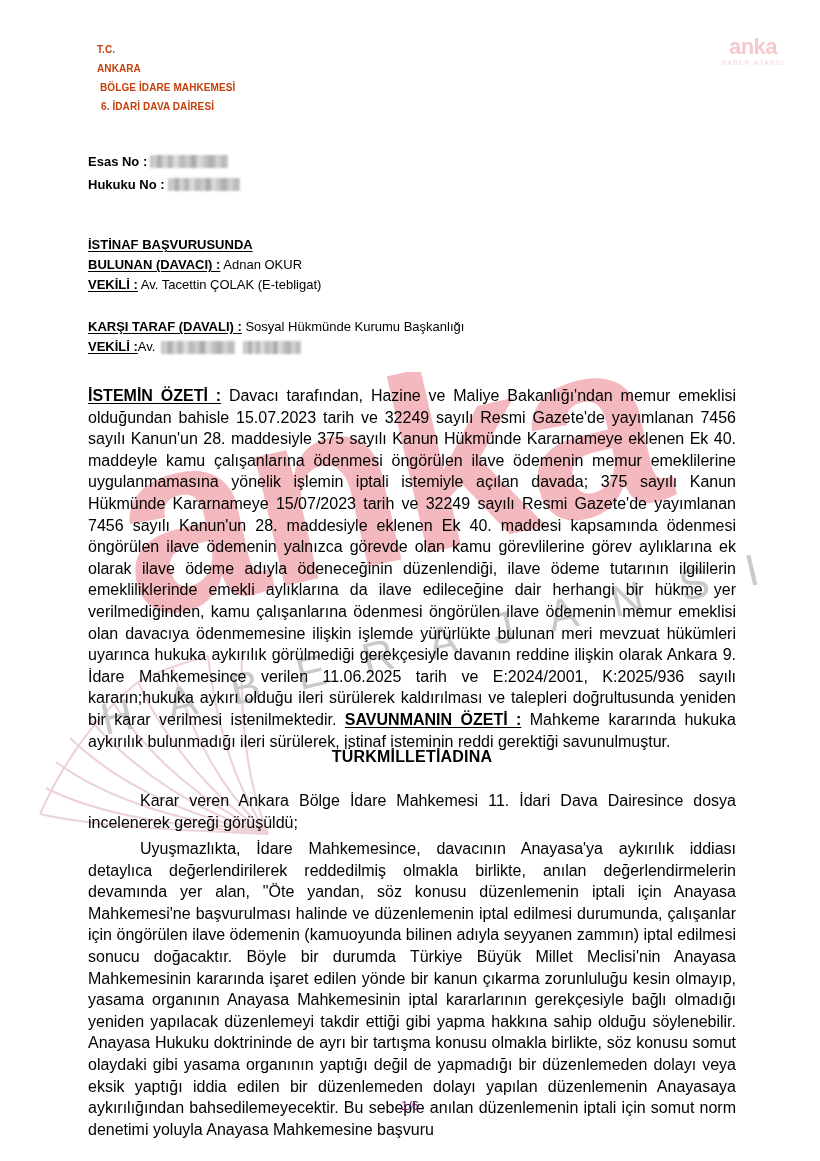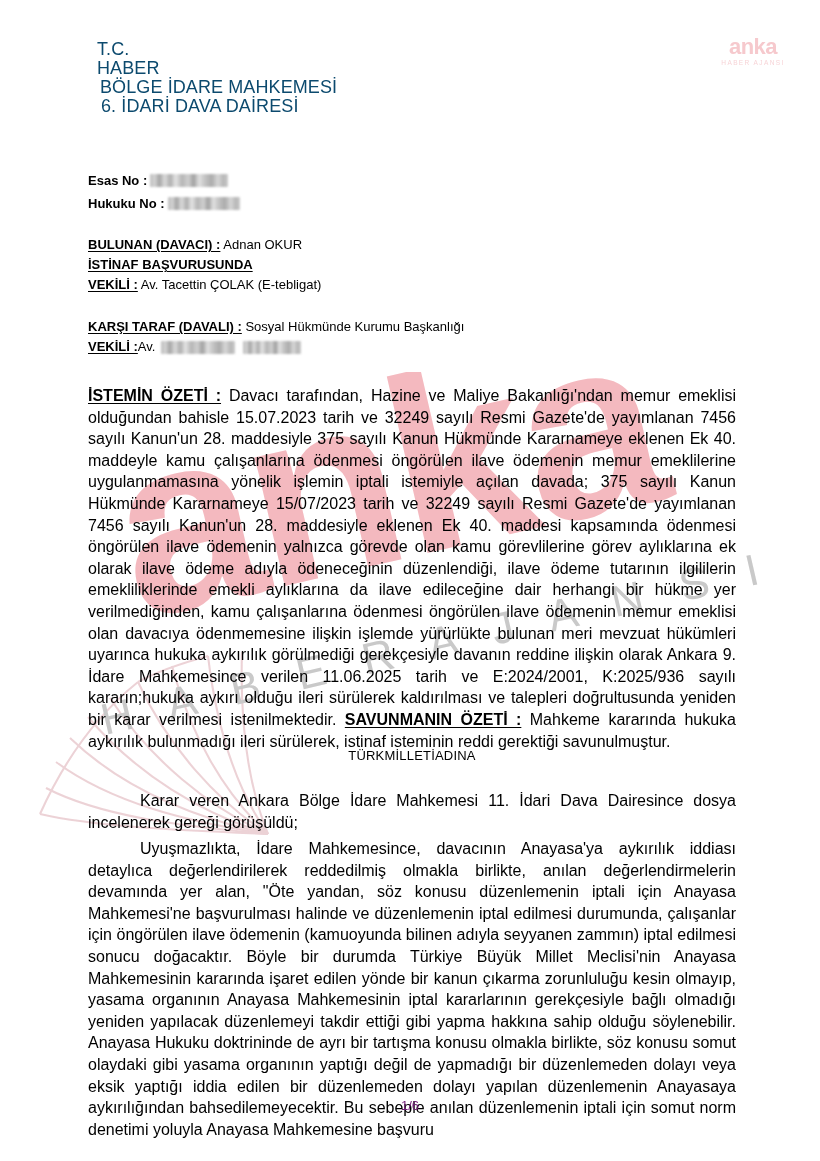--- a/index.html
+++ b/index.html
@@ -78,36 +78,36 @@
   
   #content {
     position: relative;
     z-index: 2;
     padding: 0;
   }
   .doc-head {
     position: absolute;
     left: 88px;
     top: 40px;
-    font-size: 18px;
-    font-weight: normal;
-    color: #0c4a6e;
+    font-size: 10px;
+    font-weight: bold;
+    color: #c2410c;
     line-height: 19px;
     letter-spacing: .1px;
   }
   .doc-head div { white-space: nowrap; }
   .head-l1 { padding-left: 9px; }
   .head-l2 { padding-left: 9px; }
   .head-l3 { padding-left: 12px; }
   .head-l4 { padding-left: 13px; }
 
   .case-numbers {
     position: absolute;
     left: 88px;
-    top: 169px;
+    top: 150px;
     font-size: 13px;
     line-height: 23px;
   }
   .case-row {
     display: flex;
     align-items: center;
     white-space: nowrap;
   }
   .case-label {
     font-weight: bold;
@@ -159,22 +159,22 @@
     color: #111;
     color: #000;
   }
   #para-istem  { top: 385px; }
   #para-turk {
     position: absolute;
     left: 88px;
     width: 648px;
     top: 748px;
     text-align: center;
-    font-size: 13px;
-    font-weight: normal;
+    font-size: 16px;
+    font-weight: bold;
     letter-spacing: .2px;
   }
   #para-karar  { top: 790px; }
   #para-uyus   { top: 838px; }
 
   .indent { display: inline-block; width: 52px; }
 
   .page-number {
     position: absolute;
     left: 0;
@@ -221,42 +221,42 @@
 
   <div id="corner-logo">
     <span class="logo-word">anka</span>
     <span class="logo-sub">HABER AJANSI</span>
   </div>
 
   <div id="content">
 
     <div class="doc-head">
       <div class="head-l1">T.C.</div>
-      <div class="head-l2">HABER</div>
+      <div class="head-l2">ANKARA</div>
       <div class="head-l3">BÖLGE İDARE MAHKEMESİ</div>
       <div class="head-l4">6. İDARİ DAVA DAİRESİ</div>
     </div>
 
     <div class="case-numbers">
       <div class="case-row">
         <span class="case-label">Esas No :</span>
         <span class="redacted r-esas"></span>
       </div>
       <div class="case-row">
         <span class="case-label">Hukuku No :</span>
         <span class="redacted r-karar"></span>
       </div>
     </div>
 
     <div class="parties">
       <div class="blk">
+        <span class="lbl-u">İSTİNAF BAŞVURUSUNDA</span>
+      </div>
+      <div class="blk">
         <span class="lbl-u">BULUNAN (DAVACI) :</span><span class="plain"> Adnan OKUR</span>
-      </div>
-      <div class="blk">
-        <span class="lbl-u">İSTİNAF BAŞVURUSUNDA</span>
       </div>
       <div class="blk">
         <span class="lbl-u">VEKİLİ :</span><span class="plain"> Av. Tacettin ÇOLAK (E-tebligat)</span>
       </div>
 
       <div class="gap"></div>
 
       <div class="blk">
         <span class="lbl-u">KARŞI TARAF (DAVALI) :</span><span class="plain"> Sosyal Hükmünde Kurumu Başkanlığı</span>
       </div>

